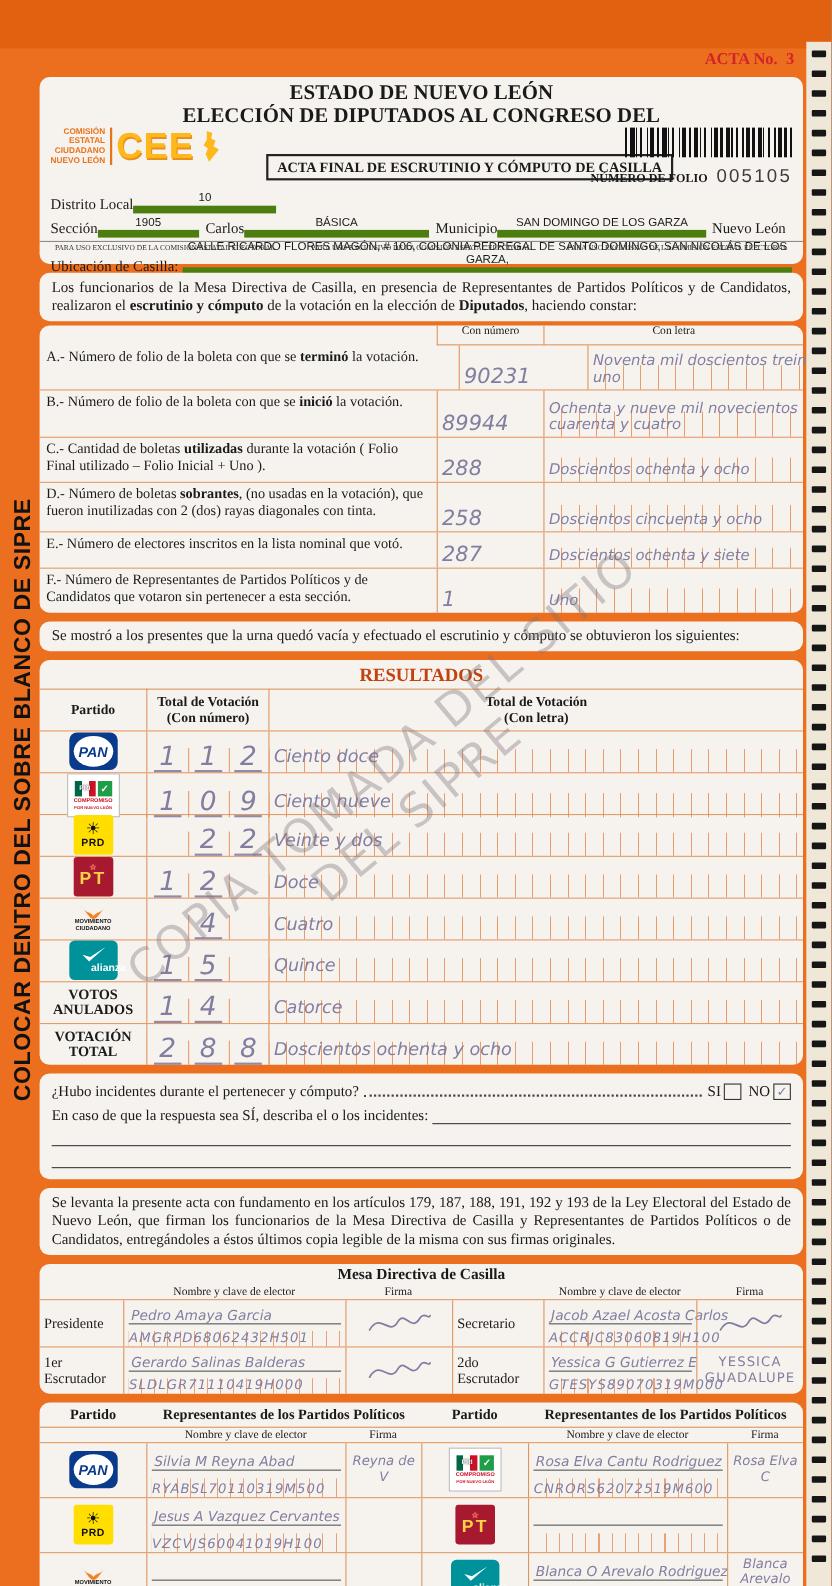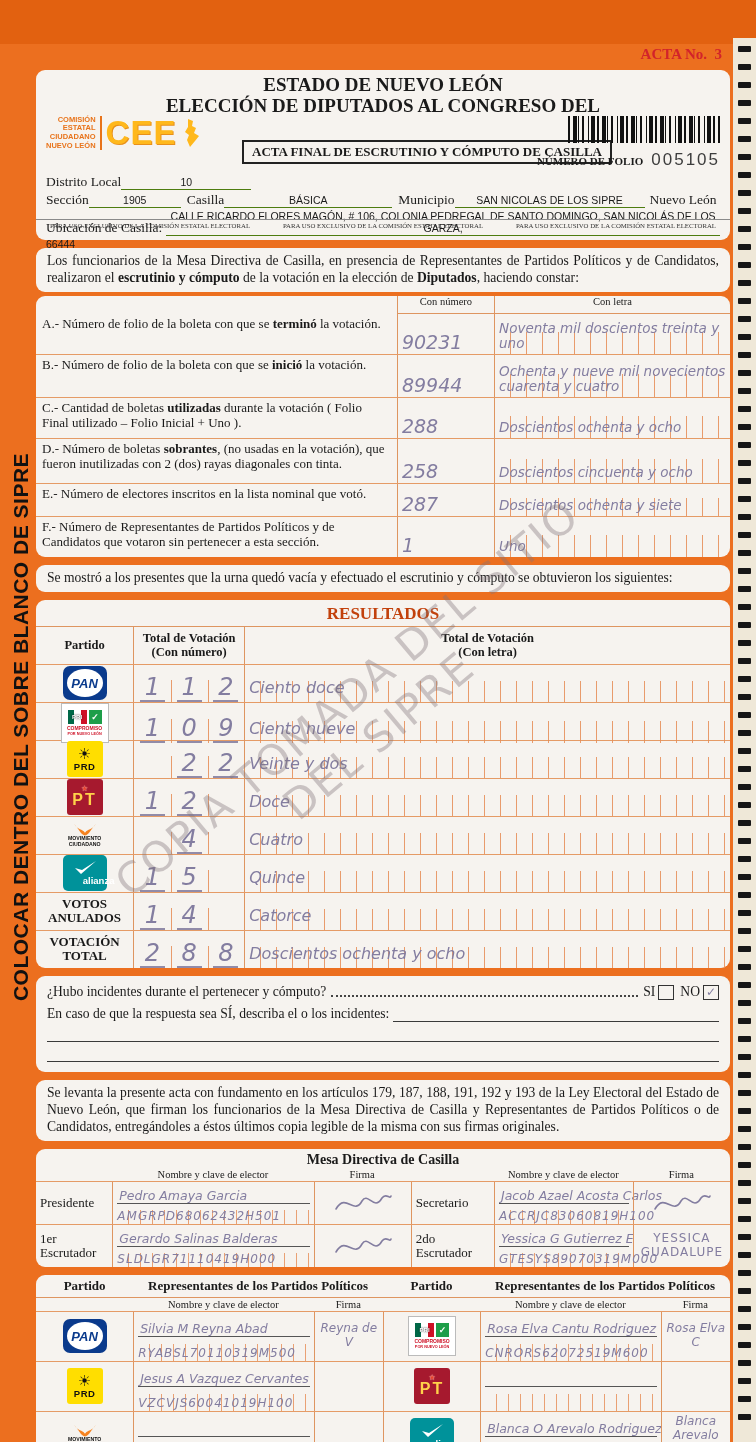--- a/index.html
+++ b/index.html
@@ -35,31 +35,31 @@
   .barcode{position:absolute;right:10px;top:46px;width:152px;height:27px;
      background:repeating-linear-gradient(90deg,#111 0 2px,transparent 2px 5px,#111 5px 9px,
        transparent 9px 10px,#111 10px 11px,transparent 11px 14px,#111 14px 16px,transparent 16px 20px,
        #111 20px 21px,transparent 21px 23px,#111 23px 27px,transparent 27px 29px);}
   .folio{position:absolute;right:10px;top:80px;display:flex;align-items:baseline;gap:8px;}
   .folio .flabel{font-weight:bold;font-size:11px;}
   .folio .fval{font-family:"Liberation Sans",sans-serif;font-size:17px;color:#3d3d3d;letter-spacing:2px;}
   .fields{position:absolute;left:10px;right:10px;top:104px;font-size:13.5px;}
   .frow{display:flex;align-items:flex-end;margin-bottom:2px;}
   .fval{font-family:"Liberation Sans",sans-serif;font-size:10.5px;text-align:center;
-        border-bottom:1px solid #4d7c0f;padding-bottom:1px;}
+        border-bottom:7px solid #4d7c0f;padding-bottom:1px;}
   .notes{position:absolute;left:0;right:0;bottom:0;height:16px;border-top:1px solid #8a8a8a;
          display:flex;justify-content:space-between;padding:2px 14px;font-size:6.8px;color:#333;}
   
   .para{padding:5px 11px;font-size:13.6px;line-height:1.25;text-align:justify;}
   
   .tgrid{display:grid;grid-template-columns:52% 14% 34%;}
   .thead{height:18px;}
   .thead .cell{font-size:10.5px;text-align:center;border-left:1px solid #DE9560;border-bottom:1px solid #DE9560;}
   .trow{display:grid;grid-template-columns:52% 14% 34%;border-top:1px solid #E59B66;}
-  .trow:first-of-type{border-top:none;}
+  .trow:first-of-type{border-top:none;gap:20px;}
   .tlabel{padding:2px 6px;font-size:13px;line-height:1.18;}
   .tnum,.tletter{border-left:1px solid #DE9560;position:relative;}
   .hand{font-family:"DejaVu Sans",sans-serif;font-style:italic;color:#837DA0;}
   .tnum .hand{display:block;text-align:left;font-size:19px;margin-top:auto;position:absolute;bottom:1px;left:4px;right:0;}
   .tletter .hand{position:absolute;left:4px;bottom:3px;font-size:13.5px;line-height:1.1;z-index:1;}
   
   .comb::after{content:"";position:absolute;left:0;right:0;bottom:0;height:55%;
      background:repeating-linear-gradient(to right,transparent 0 15px,rgba(230,140,85,.85) 15px 16px);}
   .combsm::after{content:"";position:absolute;left:0;right:0;bottom:0;height:70%;
      background:repeating-linear-gradient(to right,transparent 0 11px,rgba(230,140,85,.8) 11px 12px);}
@@ -253,24 +253,24 @@
         <span class="fval" style="border:none;">005105</span>
       </div>
       <div class="fields">
         <div class="frow">
           <span>Distrito Local</span>
           <span class="fval" style="width:130px;">10</span>
         </div>
         <div class="frow">
           <span>Sección</span>
           <span class="fval" style="width:92px;">1905</span>
-          <span style="margin-left:6px;">Casilla</span>
+          <span style="margin-left:6px;">Carlos</span>
           <span class="fval" style="width:168px;">BÁSICA</span>
           <span style="margin-left:6px;">Municipio</span>
-          <span class="fval" style="width:190px;">SAN NICOLAS DE LOS SIPRE</span>
+          <span class="fval" style="width:190px;">SAN DOMINGO DE LOS GARZA</span>
           <span style="margin-left:5px;">Nuevo León</span>
         </div>
         <div class="frow">
           <span>Ubicación de Casilla:</span>
           <span class="fval" style="flex:1;margin-left:4px;">CALLE RICARDO FLORES MAGÓN, # 106, COLONIA PEDREGAL DE SANTO DOMINGO, SAN NICOLÁS DE LOS GARZA,</span>
         </div>
         <div class="frow">
           <span class="fval" style="border:none;">66444</span>
           <span style="flex:1;border-bottom:1px solid #3a3a3a;height:12px;"></span>
         </div>

